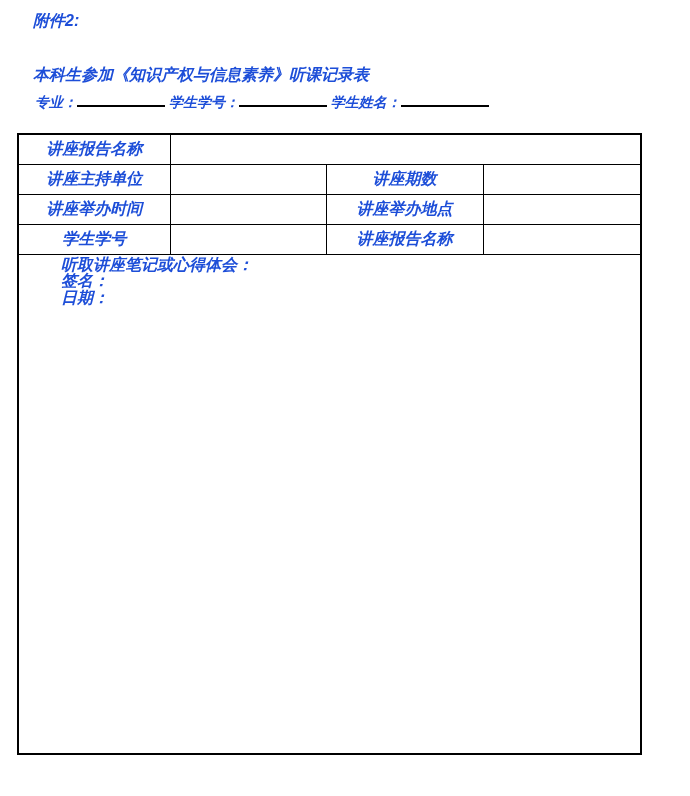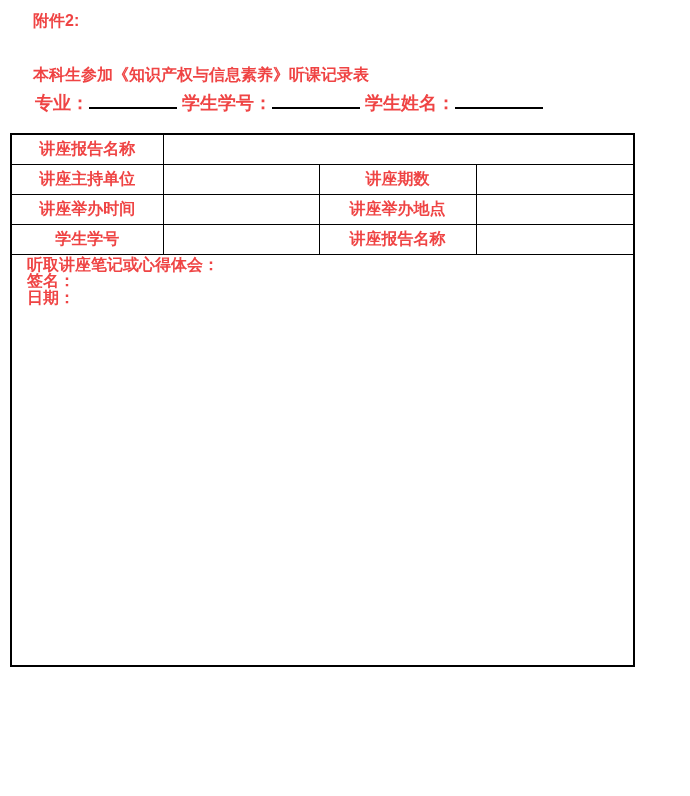--- a/index.html
+++ b/index.html
@@ -5,22 +5,23 @@
   * { margin: 0; padding: 0; box-sizing: border-box; }
   html, body {
     background: #ffffff;
     font-family: "Liberation Sans", sans-serif;
   }
   .page {
     position: relative;
     width: 690px;
     height: 796px;
     background: #ffffff;
-    color: #ef4444;
+    color: #1d4ed8;
     overflow: hidden;
+    font-style: italic;
   }
   .attachment-label {
     position: absolute;
     left: 33px;
     top: 11px;
     font-size: 16px;
     font-weight: bold;
     white-space: nowrap;
   }
   .form-title {
@@ -29,21 +30,21 @@
     top: 50px;
     font-size: 16px;
     font-weight: bold;
     white-space: nowrap;
     margin-top: 15px;
   }
   .info-line {
     position: absolute;
     left: 35px;
     top: 91px;
-    font-size: 18px;
+    font-size: 14px;
     font-weight: bold;
     white-space: nowrap;
     text-align: center;
   }
   .info-line .lbl { display: inline-block; }
   .blank {
     display: inline-block;
     width: 88px;
     height: 16px;
     border-bottom: 2px solid #000000;
@@ -52,40 +53,41 @@
   table.record-table {
     position: absolute;
     left: 10px;
     top: 133px;
     width: 625px;
     border-collapse: collapse;
     table-layout: fixed;
   }
   table.record-table, table.record-table td {
     border: 1px solid #000000;
+    margin-left: 7px;
   }
   table.record-table {
     border: 2px solid #000000;
   }
   td.label-cell {
     height: 30px;
     text-align: center;
     vertical-align: middle;
     font-size: 16px;
     font-weight: bold;
     white-space: nowrap;
     overflow: hidden;
   }
   td.value-cell {
     height: 30px;
   }
   td.notes-cell {
-    height: 412px;
+    height: 500px;
     vertical-align: top;
-    padding: 2px 4px 0 15px;
+    padding: 2px 4px 0 42px;
     font-size: 16px;
     font-weight: bold;
     line-height: 16.5px;
   }
   .notes-line { white-space: nowrap; }
 </style>
 </head>
 <body>
 
 <div class="page">

